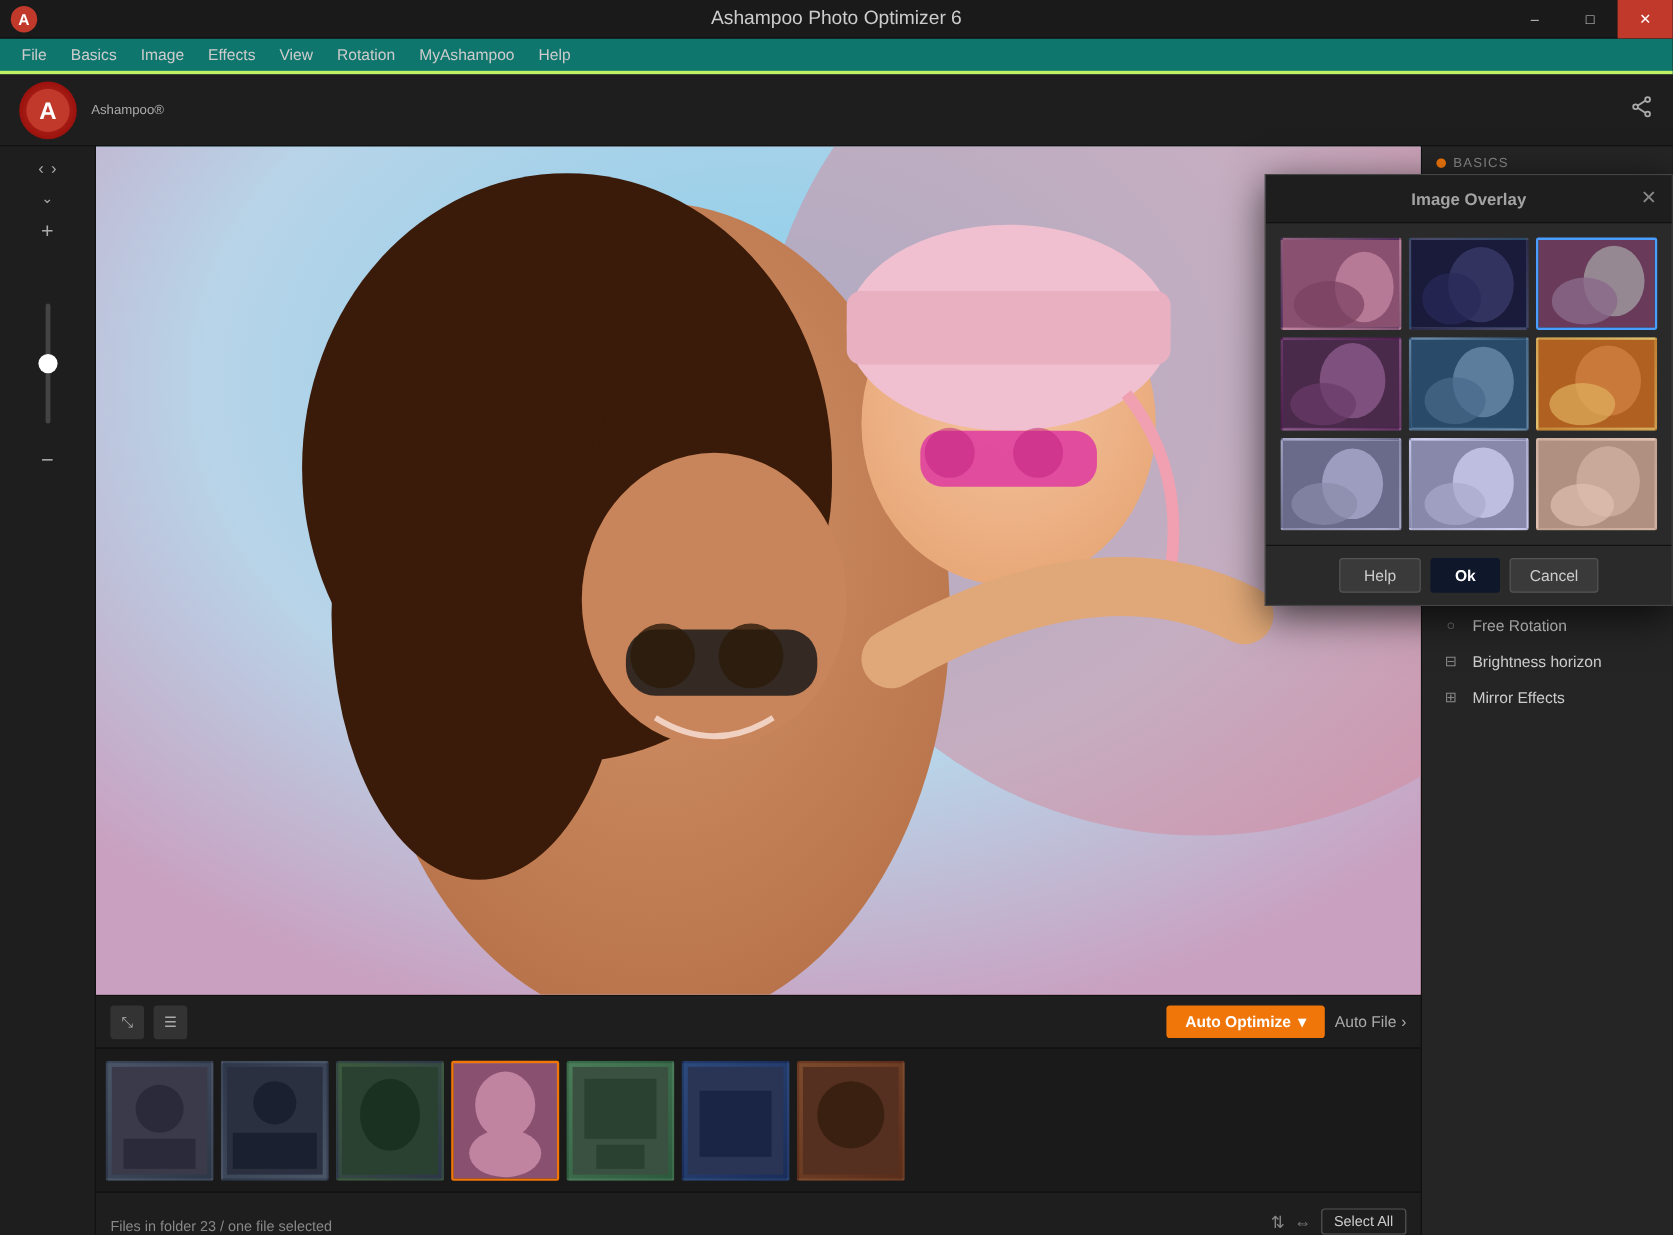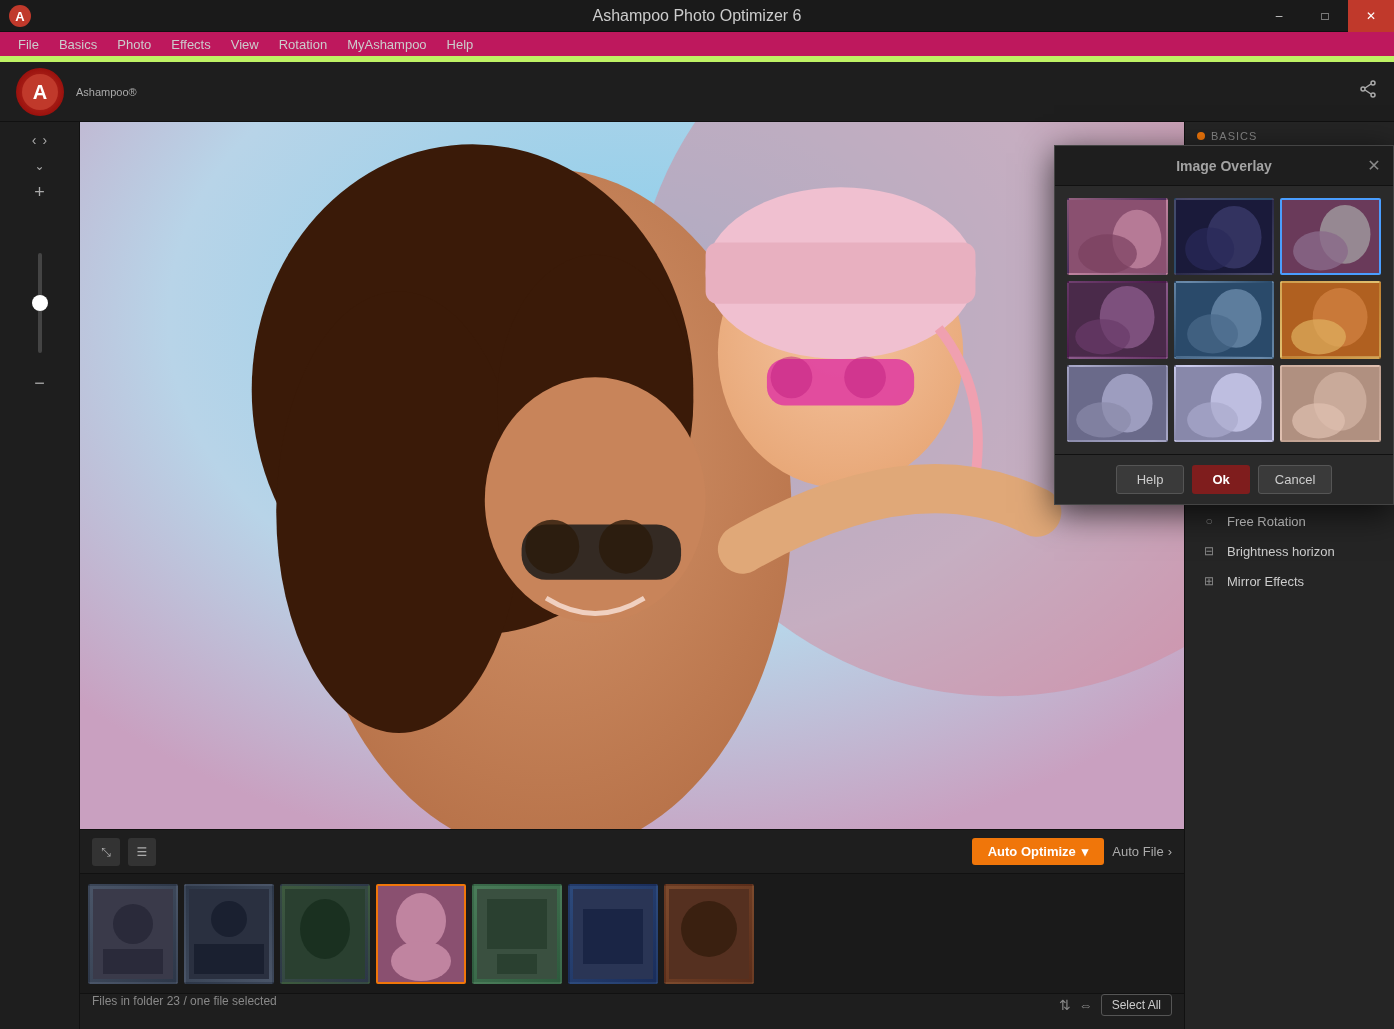--- a/index.html
+++ b/index.html
@@ -21,25 +21,25 @@
       width: 46px; height: 32px;
       background: none; border: none; color: #ccc; cursor: pointer;
       display: flex; align-items: center; justify-content: center; font-size: 12px;
     }
     .title-bar-btn.close { background: #c0392b; color: #fff; }
     .app-icon { position: absolute; left: 8px; top: 4px; width: 24px; height: 24px; }
 
     
     .menu-bar {
       height: 30px;
-      background: #be185d;
+      background: #0f766e;
       display: flex;
       align-items: center;
       padding: 0 8px;
-      border-bottom: 6px solid #bef264;
+      border-bottom: 3px solid #bef264;
     }
     .menu-item {
       color: #ccc; font-size: 13px; padding: 4px 10px; cursor: pointer;
     }
 
     
     .app-header {
       height: 60px;
       background: #1e1e1e;
       display: flex;
@@ -172,21 +172,21 @@
     .thumb-4 { background: linear-gradient(135deg, #c084a0, #8b5a7a); }
     .thumb-5 { background: linear-gradient(135deg, #4a7c59, #2d5a3d); }
     .thumb-6 { background: linear-gradient(135deg, #2d4a7c, #1a2d5a); }
     .thumb-7 { background: linear-gradient(135deg, #7c4a2d, #5a2d1a); }
 
     
     .status-bar {
       height: 36px;
       background: #1e1e1e;
       display: flex;
-      align-items: flex-start;
+      align-items: flex-end;
       padding: 0 12px;
       border-top: 1px solid #111;
       gap: 12px;
     }
     .status-text { color: #888; font-size: 12px; }
     .status-right { margin-left: auto; display: flex; align-items: center; gap: 8px; }
     .select-all-btn {
       background: none; color: #ccc; border: 1px solid #555; border-radius: 3px;
       padding: 3px 10px; cursor: pointer; font-size: 12px;
     }
@@ -284,21 +284,21 @@
       justify-content: center;
       gap: 8px;
       padding: 10px 12px;
       border-top: 1px solid #111;
     }
     .btn-help {
       background: #3a3a3a; color: #ccc; border: 1px solid #555; border-radius: 3px;
       padding: 6px 20px; cursor: pointer; font-size: 13px;
     }
     .btn-ok {
-      background: #7f1d1d; color: #fff; border: none; border-radius: 3px;
+      background: #0f172a; color: #fff; border: none; border-radius: 3px;
       padding: 6px 20px; cursor: pointer; font-size: 13px; font-weight: 600;
     }
     .btn-cancel {
       background: #3a3a3a; color: #ccc; border: 1px solid #555; border-radius: 3px;
       padding: 6px 16px; cursor: pointer; font-size: 13px;
     }
 
     
     ::-webkit-scrollbar { width: 6px; }
     ::-webkit-scrollbar-track { background: #1a1a1a; }
@@ -318,21 +318,21 @@
   <div class="title-bar-controls">
     <button class="title-bar-btn">–</button>
     <button class="title-bar-btn">□</button>
     <button class="title-bar-btn close">✕</button>
   </div>
 </div>
 
 <div class="menu-bar">
   <span class="menu-item">File</span>
   <span class="menu-item">Basics</span>
-  <span class="menu-item">Photo</span>
+  <span class="menu-item">Image</span>
   <span class="menu-item">Effects</span>
   <span class="menu-item">View</span>
   <span class="menu-item">Rotation</span>
   <span class="menu-item">MyAshampoo</span>
   <span class="menu-item">Help</span>
 </div>
 
 <div class="app-header">
   <div class="app-logo">
     <svg width="38" height="38" viewBox="0 0 38 38">

